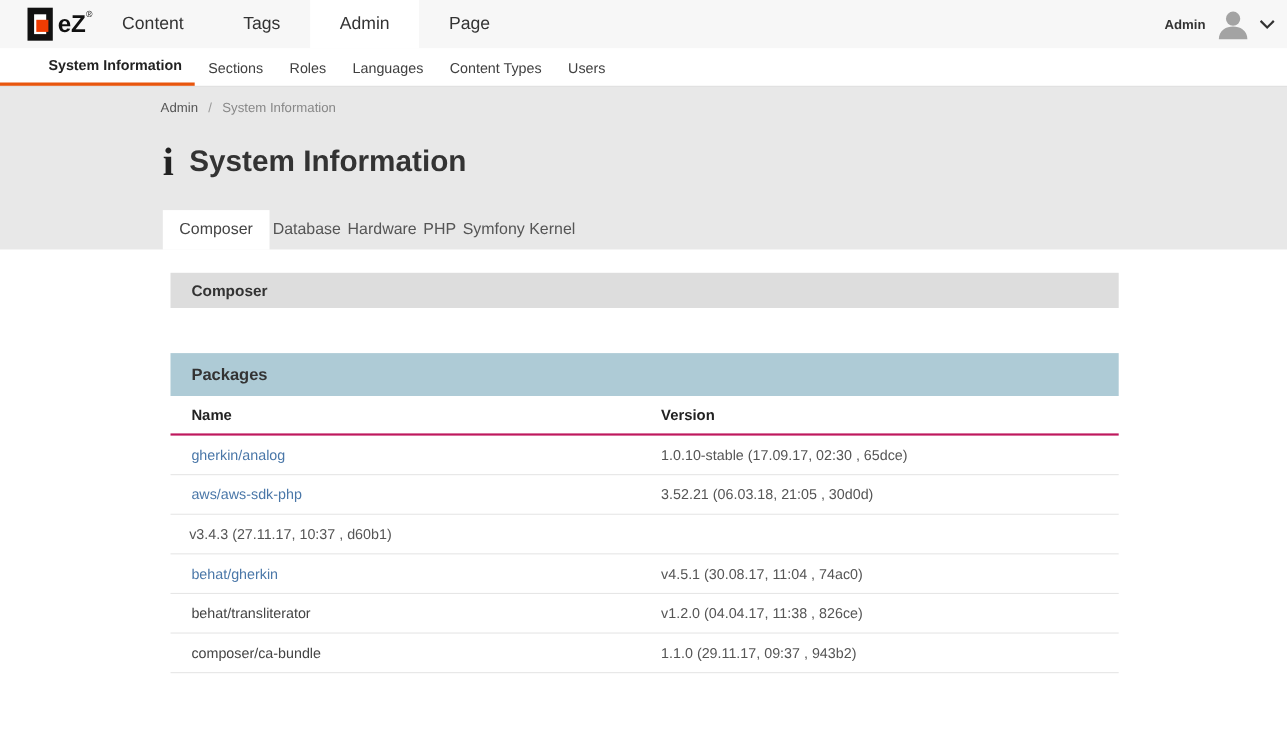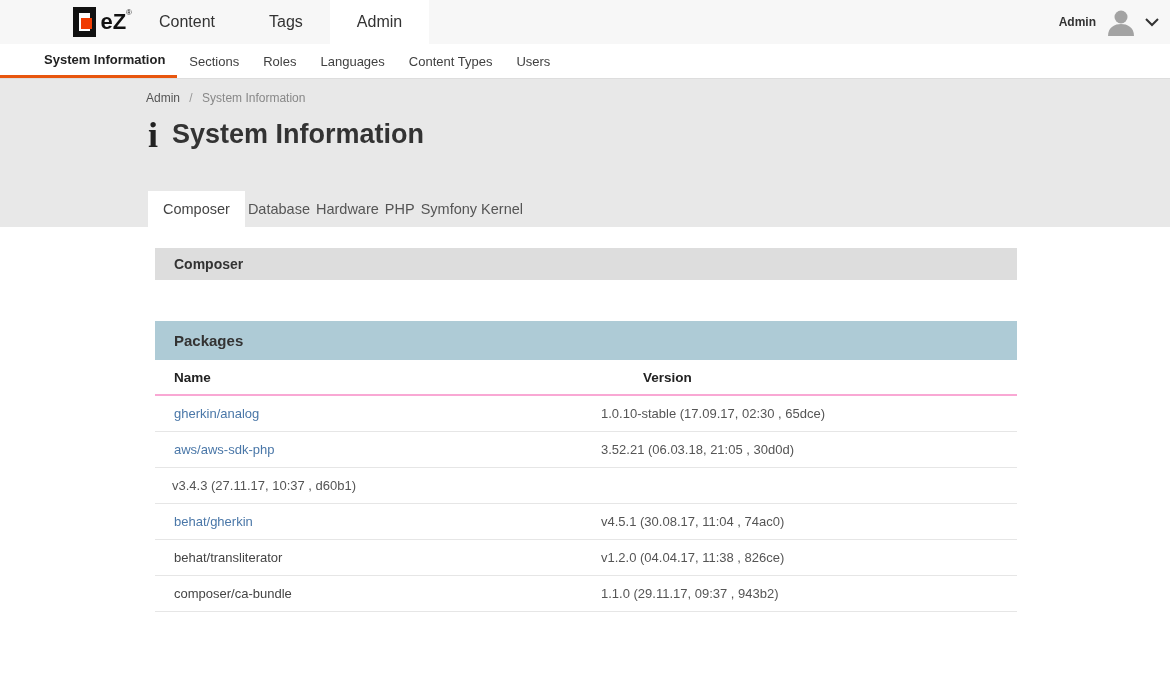--- a/index.html
+++ b/index.html
@@ -1,40 +1,40 @@
 <!DOCTYPE html>
 <html><head>
 <meta charset="utf-8">
 <style>
   * { margin:0; padding:0; box-sizing:border-box; }
   html,body { width:1170px; height:678px; overflow:hidden; background:#fff;
               font-family:"Liberation Sans","DejaVu Sans",sans-serif; }
 
   
   .topbar { height:44px; background:#f7f7f7; display:flex; align-items:center; }
-  .logo { display:flex; align-items:flex-start; padding-left:25px; width:84px; cursor:pointer;margin-left:48px; }
+  .logo { display:flex; align-items:flex-start; padding-left:25px; width:84px; cursor:pointer; }
   .logo-mark { position:relative; width:30px; height:30px; background:#fff; border:6px solid #111; display:inline-block; }
   .logo-red { position:absolute; left:2px; bottom:2px; width:11px; height:11px; background:#f03c02; }
   .logo-text { font-size:22px; font-weight:bold; color:#111; margin-left:4px; line-height:30px; }
   .logo-reg { font-size:8px; color:#111; margin-top:1px; }
   .topnav { display:flex; height:44px; align-items:stretch; }
   .topnav-item { display:flex; align-items:center; padding:0 27px; font-size:16px; color:#333; cursor:pointer; text-decoration:none; }
   .topnav-item.active { background:#fff; }
   .topbar-right { margin-left:auto; display:flex; align-items:center; padding-right:10px; }
   .user-name { font-size:12px; font-weight:bold; color:#333; margin-right:10px; }
   .avatar { width:30px; height:28px; display:inline-flex; align-items:flex-end; cursor:pointer; }
   .chevron { margin-left:8px; display:inline-flex; cursor:pointer; }
 
   
   .subnav { height:35px; background:#fff; border-bottom:1px solid #ddd; display:flex; align-items:stretch; }
   .subnav-item { display:flex; align-items:center; padding:0 12px; font-size:13px; color:#404040; cursor:pointer; text-decoration:none; }
   .subnav-item.active { font-weight:bold; color:#222; padding-left:44px; border-bottom:3px solid #e8560e; }
 
   
-  .page-head { height:148px; background:#e8e8e8; display:flex; flex-direction:column; }
+  .page-head { height:148px; background:#e8e8e8; display:flex; flex-direction:column;gap:12px; }
   .breadcrumb { margin:12px 0 0 146px; font-size:12px; }
   .breadcrumb .bc-parent { color:#555; cursor:pointer; }
   .breadcrumb .bc-sep { color:#999; margin:0 6px; }
   .breadcrumb .bc-current { color:#888; }
   .title-row { display:flex; align-items:center; margin:14px 0 0 148px; }
   .info-icon { font-family:"Liberation Serif","DejaVu Serif",serif; font-weight:bold; font-size:36px; line-height:30px; color:#222; }
   .page-title { font-size:27px; font-weight:bold; color:#333; margin-left:14px; }
   .tabs { display:flex; margin-top:auto; margin-left:148px; }
   .tab { padding:10px 3px; font-size:14.5px; color:#555; cursor:pointer; }
   .tab.active { background:#fff; color:#444; padding:10px 15px; }
@@ -44,21 +44,21 @@
   .container { width:862px; margin-left:155px; }
 
   .section-header { font-weight:bold; padding:8px 19px; font-size:14px; color:#333; }
   .section-header.gray { background:#dddddd; }
   .section-header.blue { background:#aecbd6; padding:11px 19px; font-size:15px; }
 
   .kv-row { display:flex; margin-top:2px; border-bottom:1px solid #e3e3e3; }
   .kv-label { width:287px; background:#ececec; padding:9px 10px 9px 19px; font-size:13px; font-weight:bold; color:#333; }
   .kv-value { flex:1; background:#fff; padding:9px 10px 9px 18px; font-size:13px; color:#555; }
 
-  .pkg-colhead { display:flex; border-bottom:2px solid #f9a8d4;gap:42px; }
+  .pkg-colhead { display:flex; border-bottom:2px solid #be185d; }
   .pkg-colhead .col { padding:10px 0 9px 19px; font-size:13.5px; font-weight:bold; color:#222; }
   .pkg-row { display:flex; border-bottom:1px solid #e6e6e6; }
   .pkg-row .cell { padding:10px 0 10px 19px; font-size:13px; }
   .col-name { width:429px; }
   .col-version { flex:1; padding-left:17px !important; color:#555; }
   .pkg-name { color:#444; }
   .pkg-name.link { color:#4a77a8; cursor:pointer; text-decoration:none; }
   .spacer-between-tables { height:41px; }
 </style>
 </head>
@@ -69,20 +69,21 @@
     <span class="logo-mark">
         <span class="logo-red"></span>
       </span>
     <span class="logo-text">eZ</span>
     <span class="logo-reg">®</span>
   </div>
   <nav class="topnav">
     <a class="topnav-item">Content</a>
     <a class="topnav-item">Tags</a>
     <a class="topnav-item active">Admin</a>
+    <a class="topnav-item">Page</a>
   </nav>
   <div class="topbar-right">
     <span class="user-name">Admin</span>
     <span class="avatar">
       <svg width="30" height="28" viewBox="0 0 30 28">
           <circle cx="15" cy="9" r="6.5" fill="#a3a3a3"></circle>
           <path d="M2,28 C2,19 9,16 15,16 C21,16 28,19 28,28 Z" fill="#a3a3a3"></path>
         </svg>
     </span>
     <span class="chevron">

